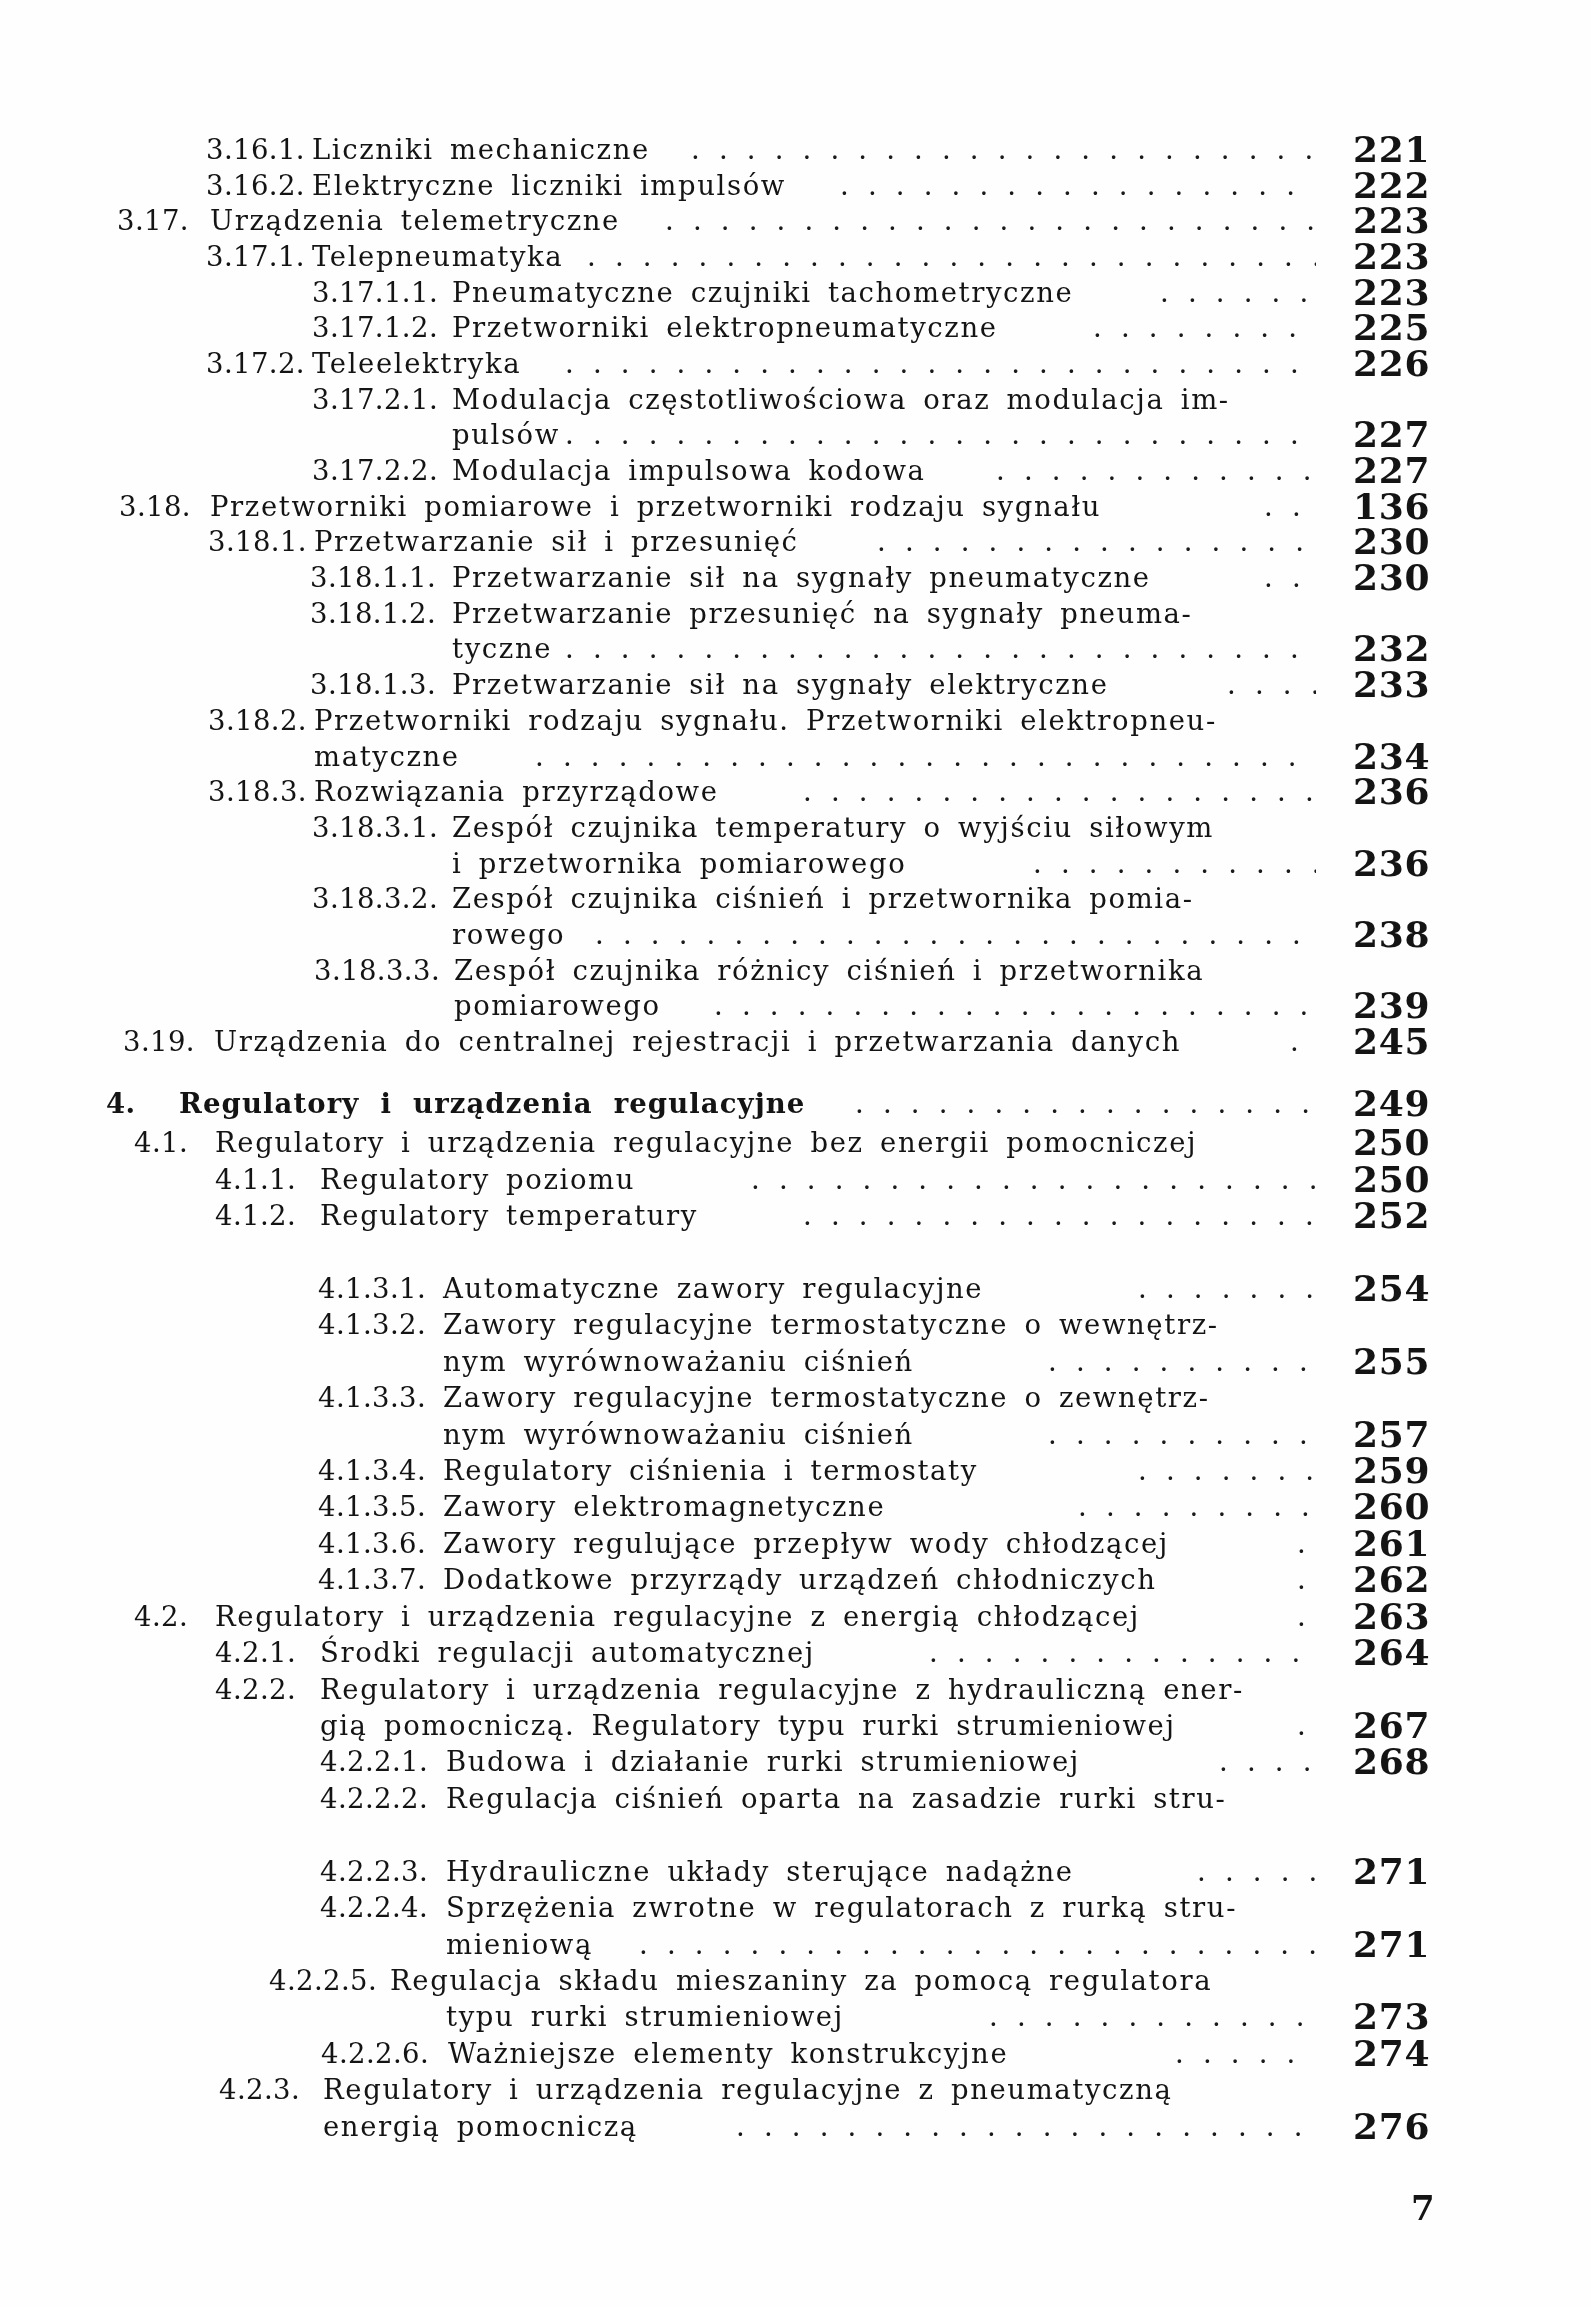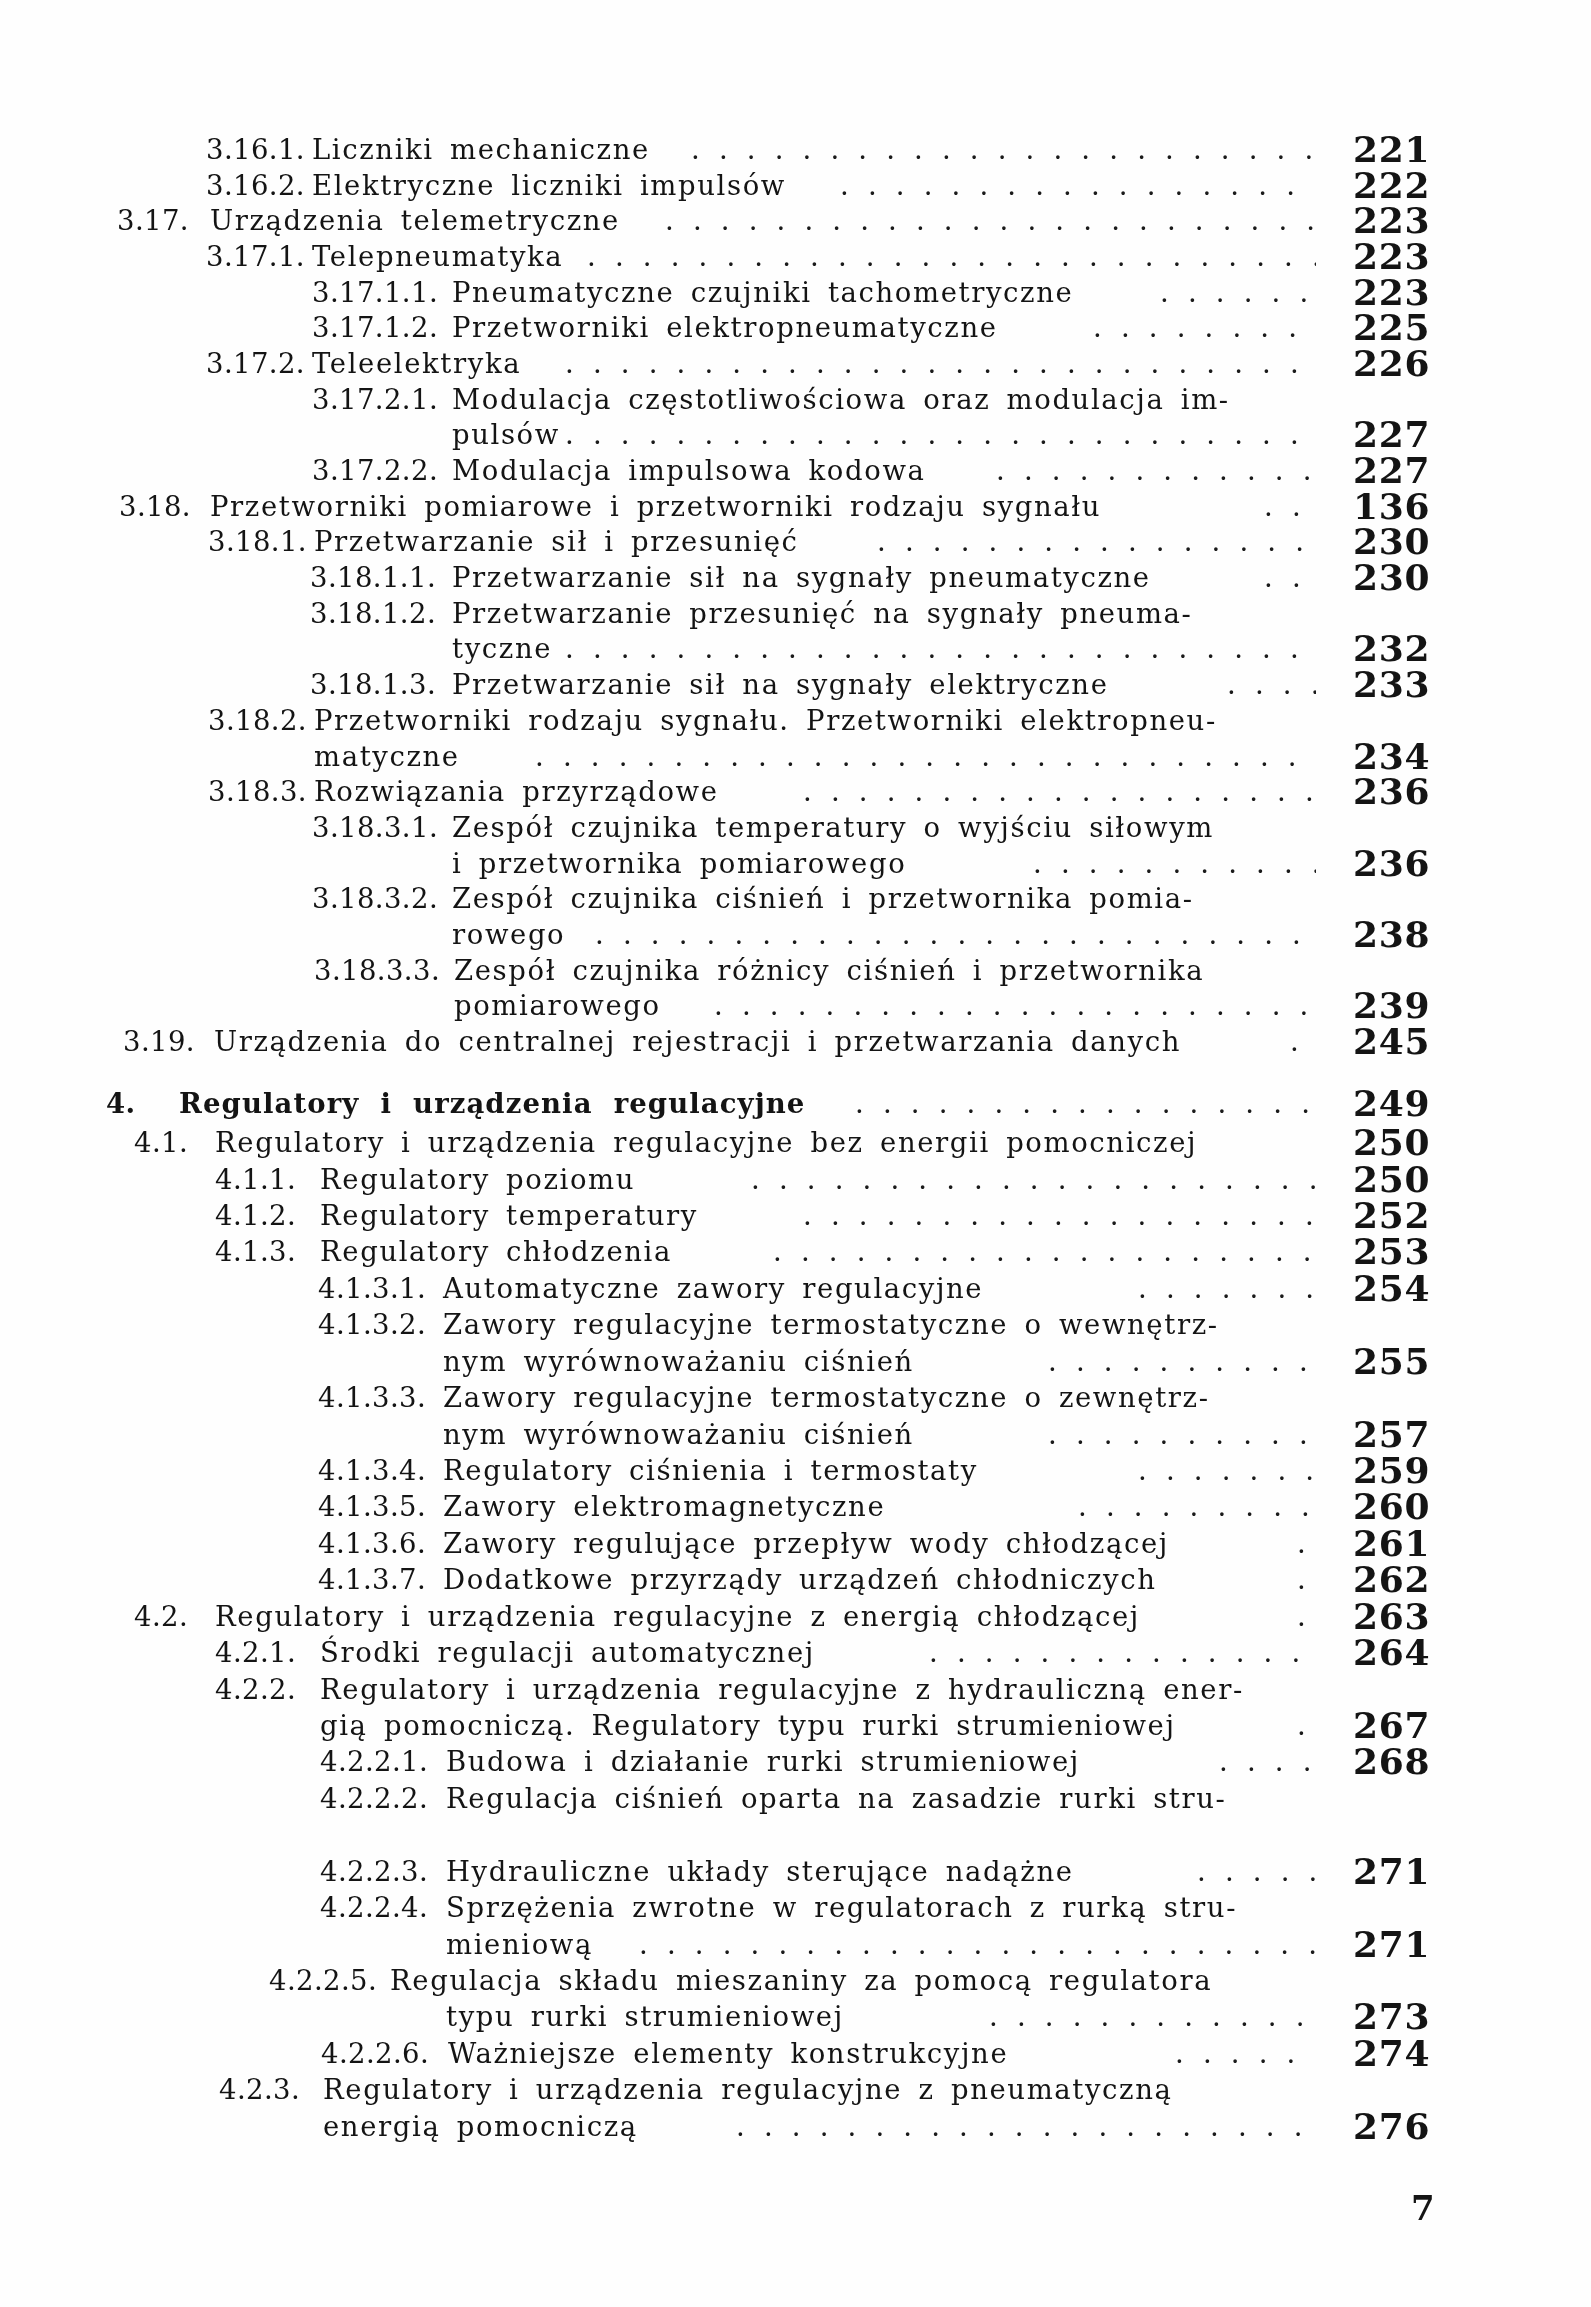--- a/index.html
+++ b/index.html
@@ -199,26 +199,20 @@
     <span class="pg">250</span>
   </div>
 
   <div class="line" style="top:1197px">
     <span class="num" style="left:215px">4.1.2.</span>
     <span class="txt" style="left:320px">Regulatory temperatury</span>
     <span class="leader" style="left:803px;width:513px"></span>
     <span class="pg">252</span>
   </div>
 
-  <div class="line" style="top:1233px">
-    <span class="num" style="left:215px">4.1.3.</span>
-    <span class="txt" style="left:320px">Regulatory chłodzenia</span>
-    <span class="leader" style="left:773px;width:543px"></span>
-    <span class="pg">253</span>
-  </div>
 
   <div class="line" style="top:1270px">
     <span class="num" style="left:318px">4.1.3.1.</span>
     <span class="txt" style="left:443px">Automatyczne zawory regulacyjne</span>
     <span class="leader" style="left:1138px;width:178px"></span>
     <span class="pg">254</span>
   </div>
 
   <div class="line" style="top:1306px">
     <span class="num" style="left:318px">4.1.3.2.</span>

